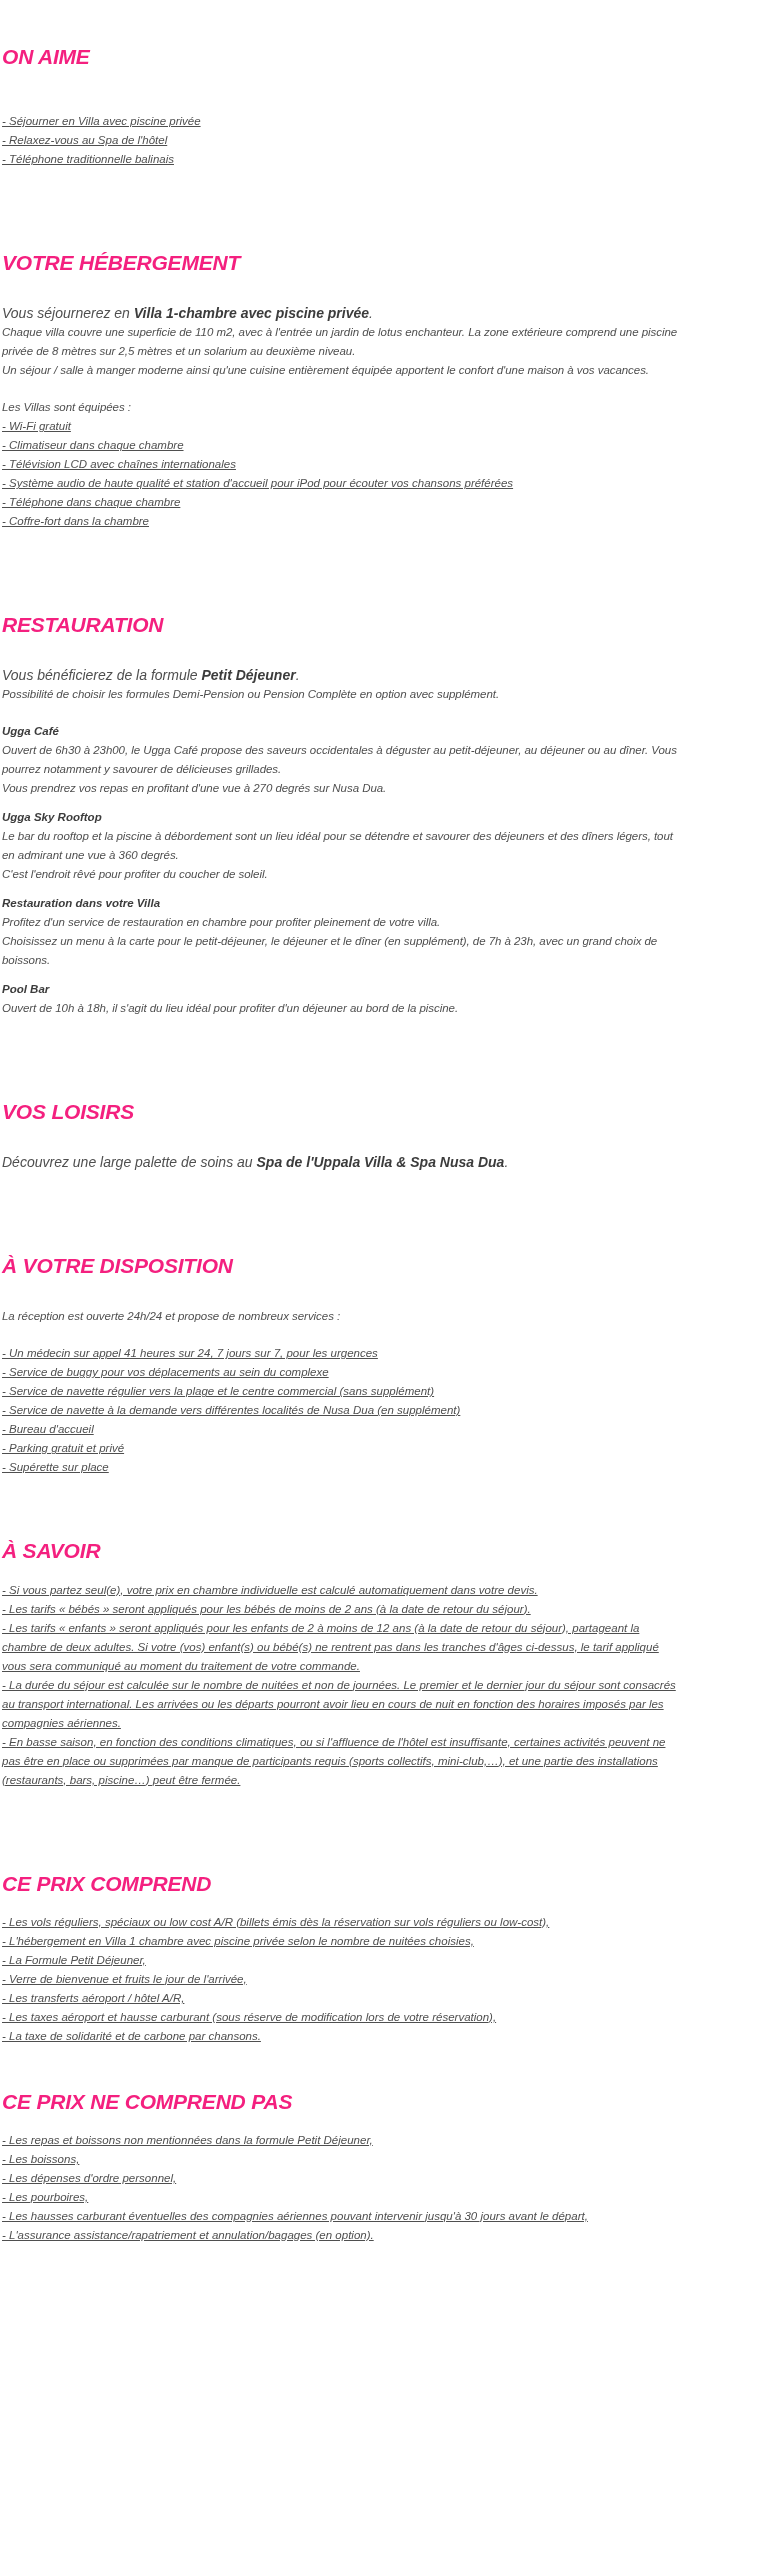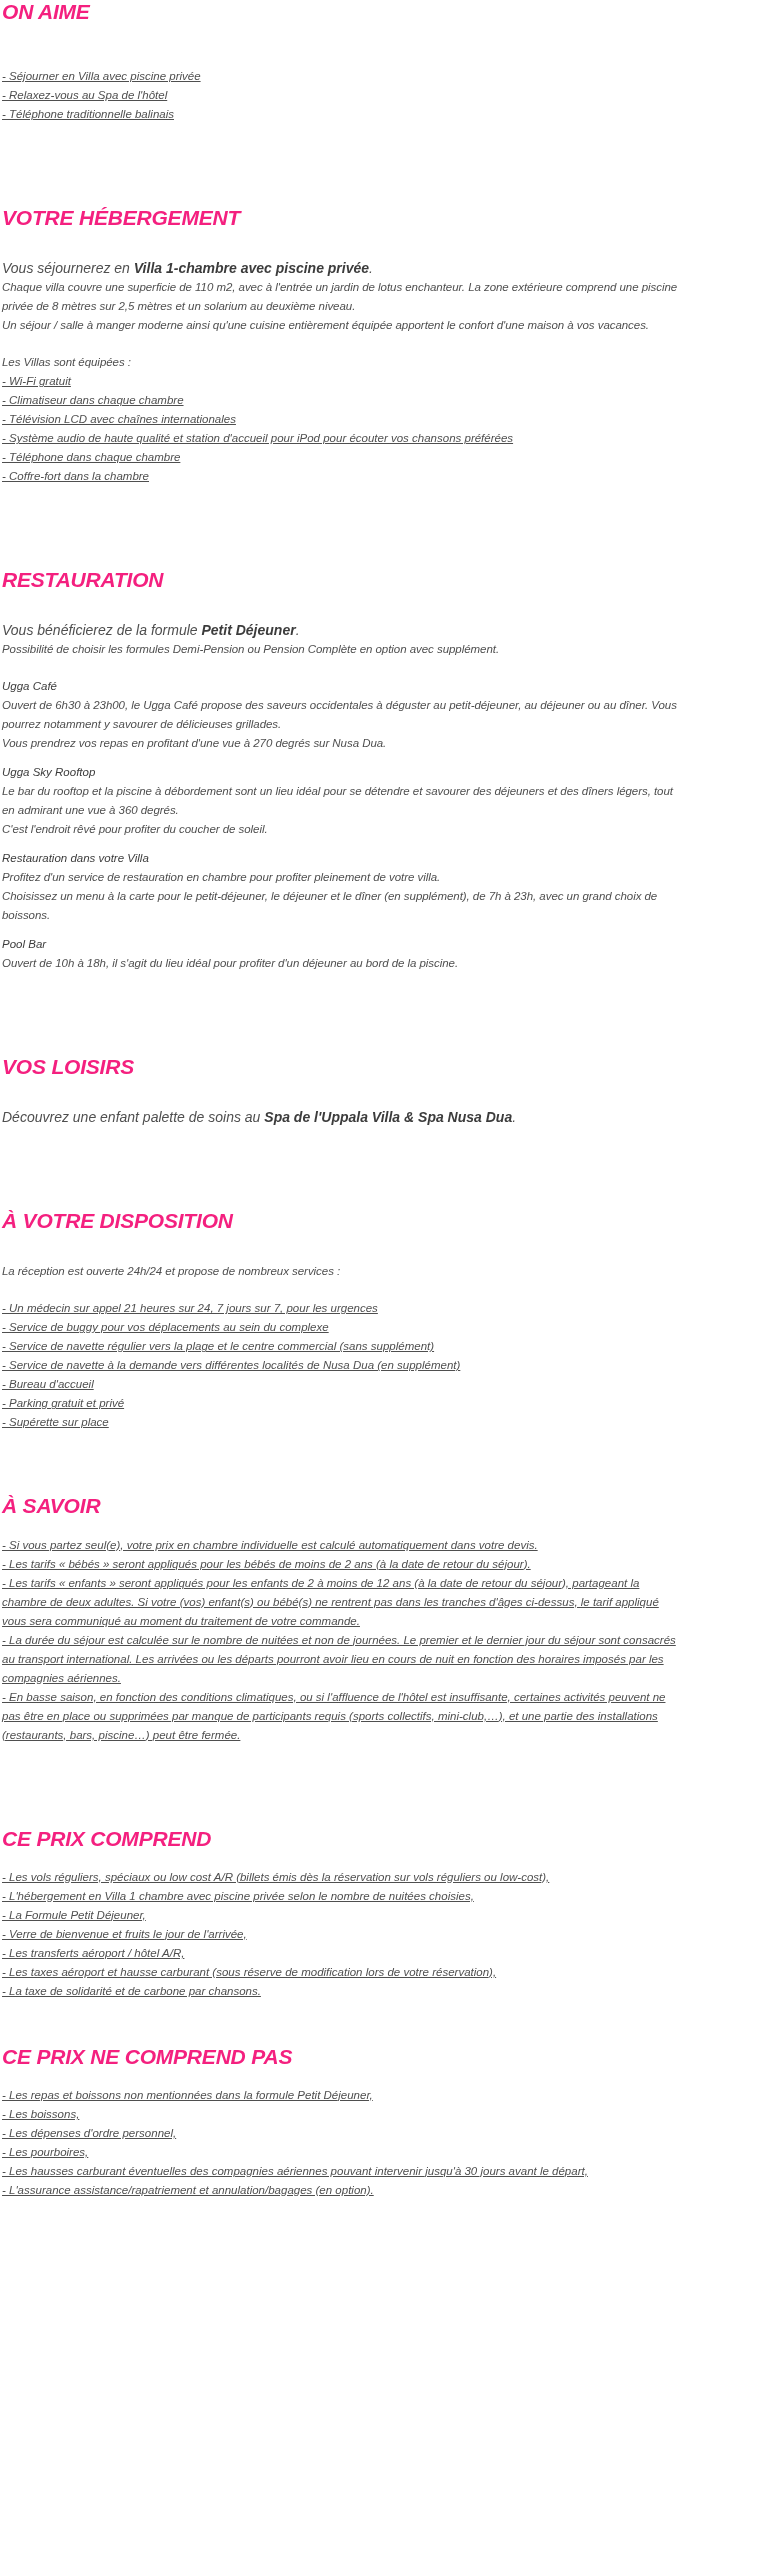--- a/index.html
+++ b/index.html
@@ -12,20 +12,21 @@
     width: 758px;
     font-family: "Liberation Sans", sans-serif;
     color: #4a4a4a;
     -webkit-font-smoothing: antialiased;
   }
   .page {
     width: 682px;
     box-sizing: border-box;
     padding: 0 3px 18px 2px;
     background: #ffffff;
+    margin-top: 45px;
   }
 
   
   .sec-title {
     color: #f4207f;
     font-style: italic;
     font-weight: bold;
     font-size: 21px;
     line-height: 1.1;
     letter-spacing: -0.2px;
@@ -56,21 +57,21 @@
   }
   .lead {
     font-style: italic;
     font-size: 14px;
     line-height: 19px;
     margin: 0;
     color: #4f4f4f;
   }
   .sub-title {
     font-style: italic;
-    font-weight: normal;
+    font-weight: bold;
     font-size: 11.5px;
     line-height: 19px;
     margin: 0;
     color: #3c3c3c;
   }
   .block {
     margin: 0;
     padding: 0;
   }
   .list {
@@ -165,32 +166,32 @@
       <p class="sub-title">Pool Bar</p>
       <p class="para">Ouvert de 10h à 18h, il s'agit du lieu idéal pour profiter d'un déjeuner au bord de la piscine.</p>
     </div>
   </section>
 
   <div class="gap-xxl"></div>
 
   <section>
     <h2 class="sec-title">VOS LOISIRS</h2>
     <div class="gap-md"></div>
-    <p class="lead"><span>Découvrez une enfant palette de soins au </span><b>Spa de l'Uppala Villa &amp; Spa Nusa Dua</b><span>.</span></p>
+    <p class="lead"><span>Découvrez une large palette de soins au </span><b>Spa de l'Uppala Villa &amp; Spa Nusa Dua</b><span>.</span></p>
   </section>
 
   <div class="gap-xxl"></div>
 
   <section>
     <h2 class="sec-title">À VOTRE DISPOSITION</h2>
     <div class="gap-md"></div>
     <p class="para">La réception est ouverte 24h/24 et propose de nombreux services :</p>
     <div class="gap-sm"></div>
     <ul class="list">
-      <li>- Un médecin sur appel 21 heures sur 24, 7 jours sur 7, pour les urgences</li>
+      <li>- Un médecin sur appel 41 heures sur 24, 7 jours sur 7, pour les urgences</li>
       <li>- Service de buggy pour vos déplacements au sein du complexe</li>
       <li>- Service de navette régulier vers la plage et le centre commercial (sans supplément)</li>
       <li>- Service de navette à la demande vers différentes localités de Nusa Dua (en supplément)</li>
       <li>- Bureau d'accueil</li>
       <li>- Parking gratuit et privé</li>
       <li>- Supérette sur place</li>
     </ul>
   </section>
 
   <div class="gap-xl"></div>

